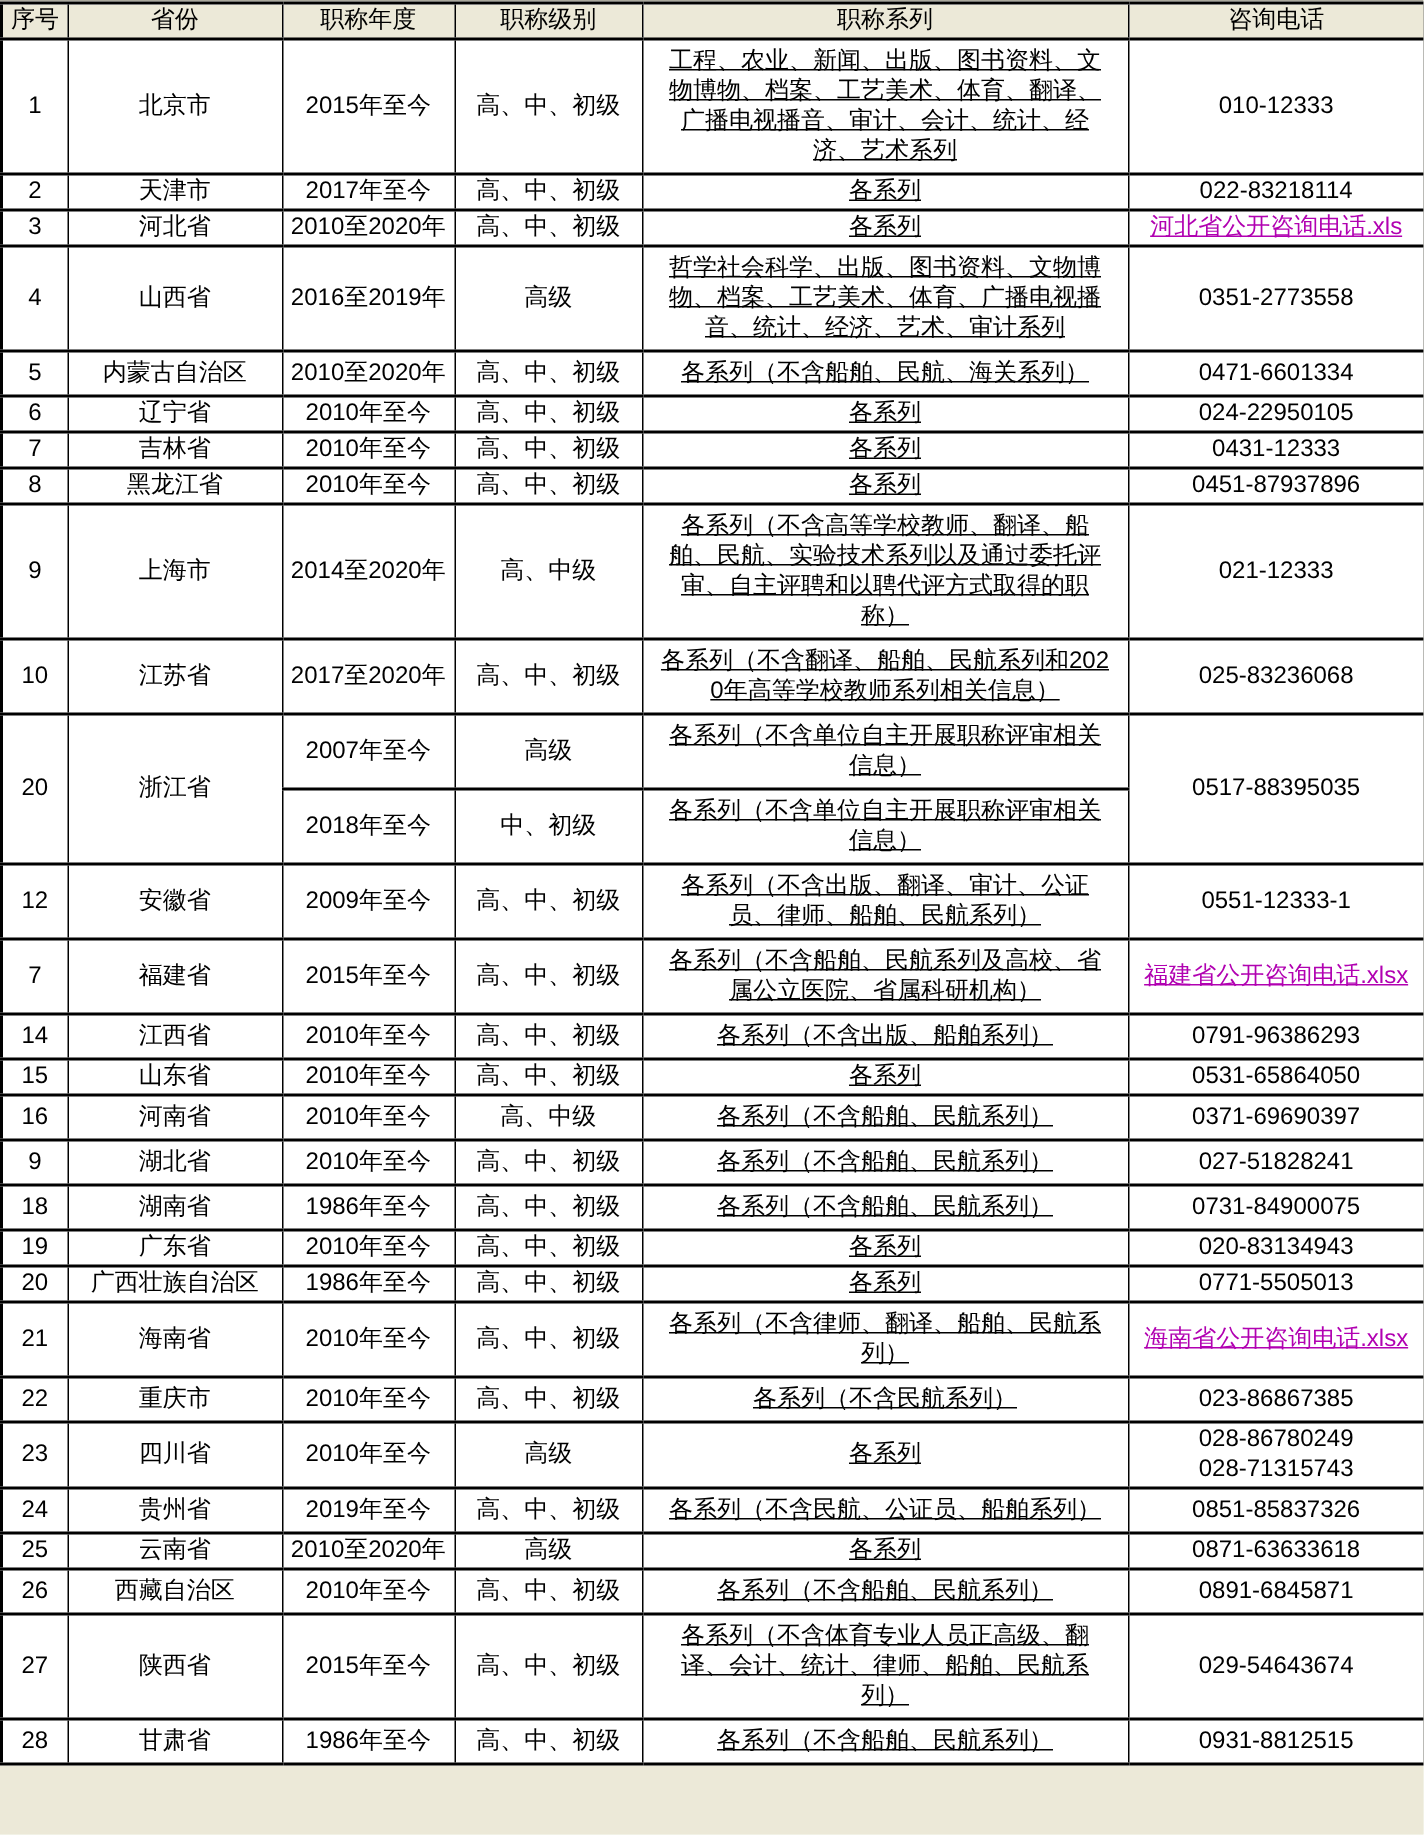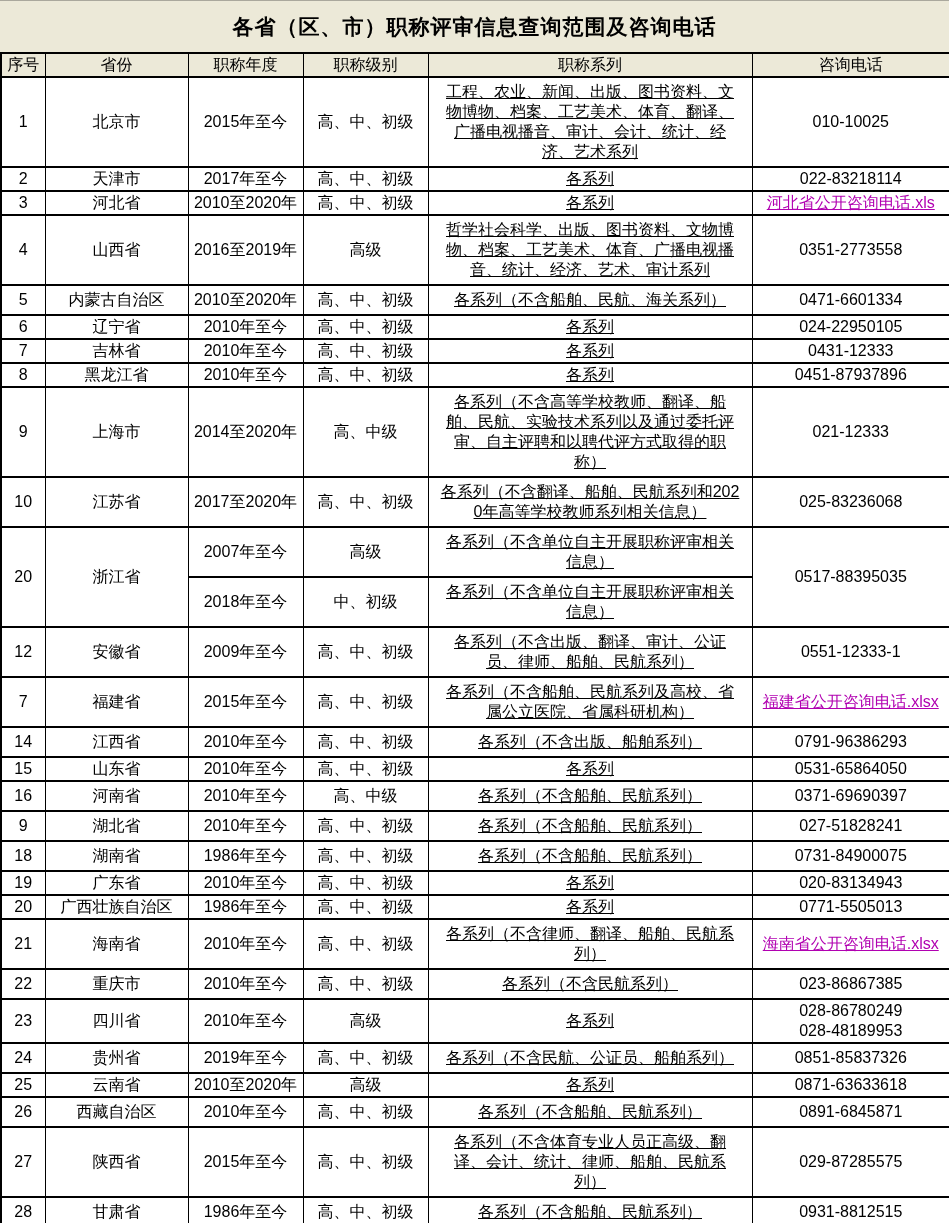--- a/index.html
+++ b/index.html
@@ -62,21 +62,20 @@
   a.phone-link {
     color: #b101b1;
     cursor: pointer;
   }
   .phone-line { display: block; }
 </style>
 </head>
 <body>
 
 <div class="page">
-  <div class="title-bar">各省（区、市）职称评审信息查询范围及咨询电话</div>
   <table class="info-table">
     <colgroup>
       <col style="width:44px">
       <col style="width:143px">
       <col style="width:115px">
       <col style="width:125px">
       <col style="width:324px">
       <col style="width:198px">
     </colgroup>
     <thead>
@@ -89,21 +88,21 @@
         <th>咨询电话</th>
       </tr>
     </thead>
     <tbody>
         <tr>
           <td>1</td>
           <td>北京市</td>
           <td>2015年至今</td>
           <td>高、中、初级</td>
           <td class="series-cell tall">工程、农业、新闻、出版、图书资料、文物博物、档案、工艺美术、体育、翻译、广播电视播音、审计、会计、统计、经济、艺术系列</td>
-          <td>010-10025</td>
+          <td>010-12333</td>
         </tr>
         <tr>
           <td>2</td>
           <td>天津市</td>
           <td>2017年至今</td>
           <td>高、中、初级</td>
           <td class="series-cell">各系列</td>
           <td>022-83218114</td>
         </tr>
         <tr>
@@ -272,21 +271,21 @@
           <td>023-86867385</td>
         </tr>
         <tr>
           <td>23</td>
           <td>四川省</td>
           <td>2010年至今</td>
           <td>高级</td>
           <td class="series-cell">各系列</td>
           <td>
             <span class="phone-line">028-86780249</span>
-            <span class="phone-line">028-48189953</span>
+            <span class="phone-line">028-71315743</span>
           </td>
         </tr>
         <tr>
           <td>24</td>
           <td>贵州省</td>
           <td>2019年至今</td>
           <td>高、中、初级</td>
           <td class="series-cell tall">各系列（不含民航、公证员、船舶系列）</td>
           <td>0851-85837326</td>
         </tr>
@@ -305,21 +304,21 @@
           <td>高、中、初级</td>
           <td class="series-cell tall">各系列（不含船舶、民航系列）</td>
           <td>0891-6845871</td>
         </tr>
         <tr>
           <td>27</td>
           <td>陕西省</td>
           <td>2015年至今</td>
           <td>高、中、初级</td>
           <td class="series-cell tall">各系列（不含体育专业人员正高级、翻译、会计、统计、律师、船舶、民航系列）</td>
-          <td>029-87285575</td>
+          <td>029-54643674</td>
         </tr>
         <tr>
           <td>28</td>
           <td>甘肃省</td>
           <td>1986年至今</td>
           <td>高、中、初级</td>
           <td class="series-cell tall">各系列（不含船舶、民航系列）</td>
           <td>0931-8812515</td>
         </tr>
       </tbody>

